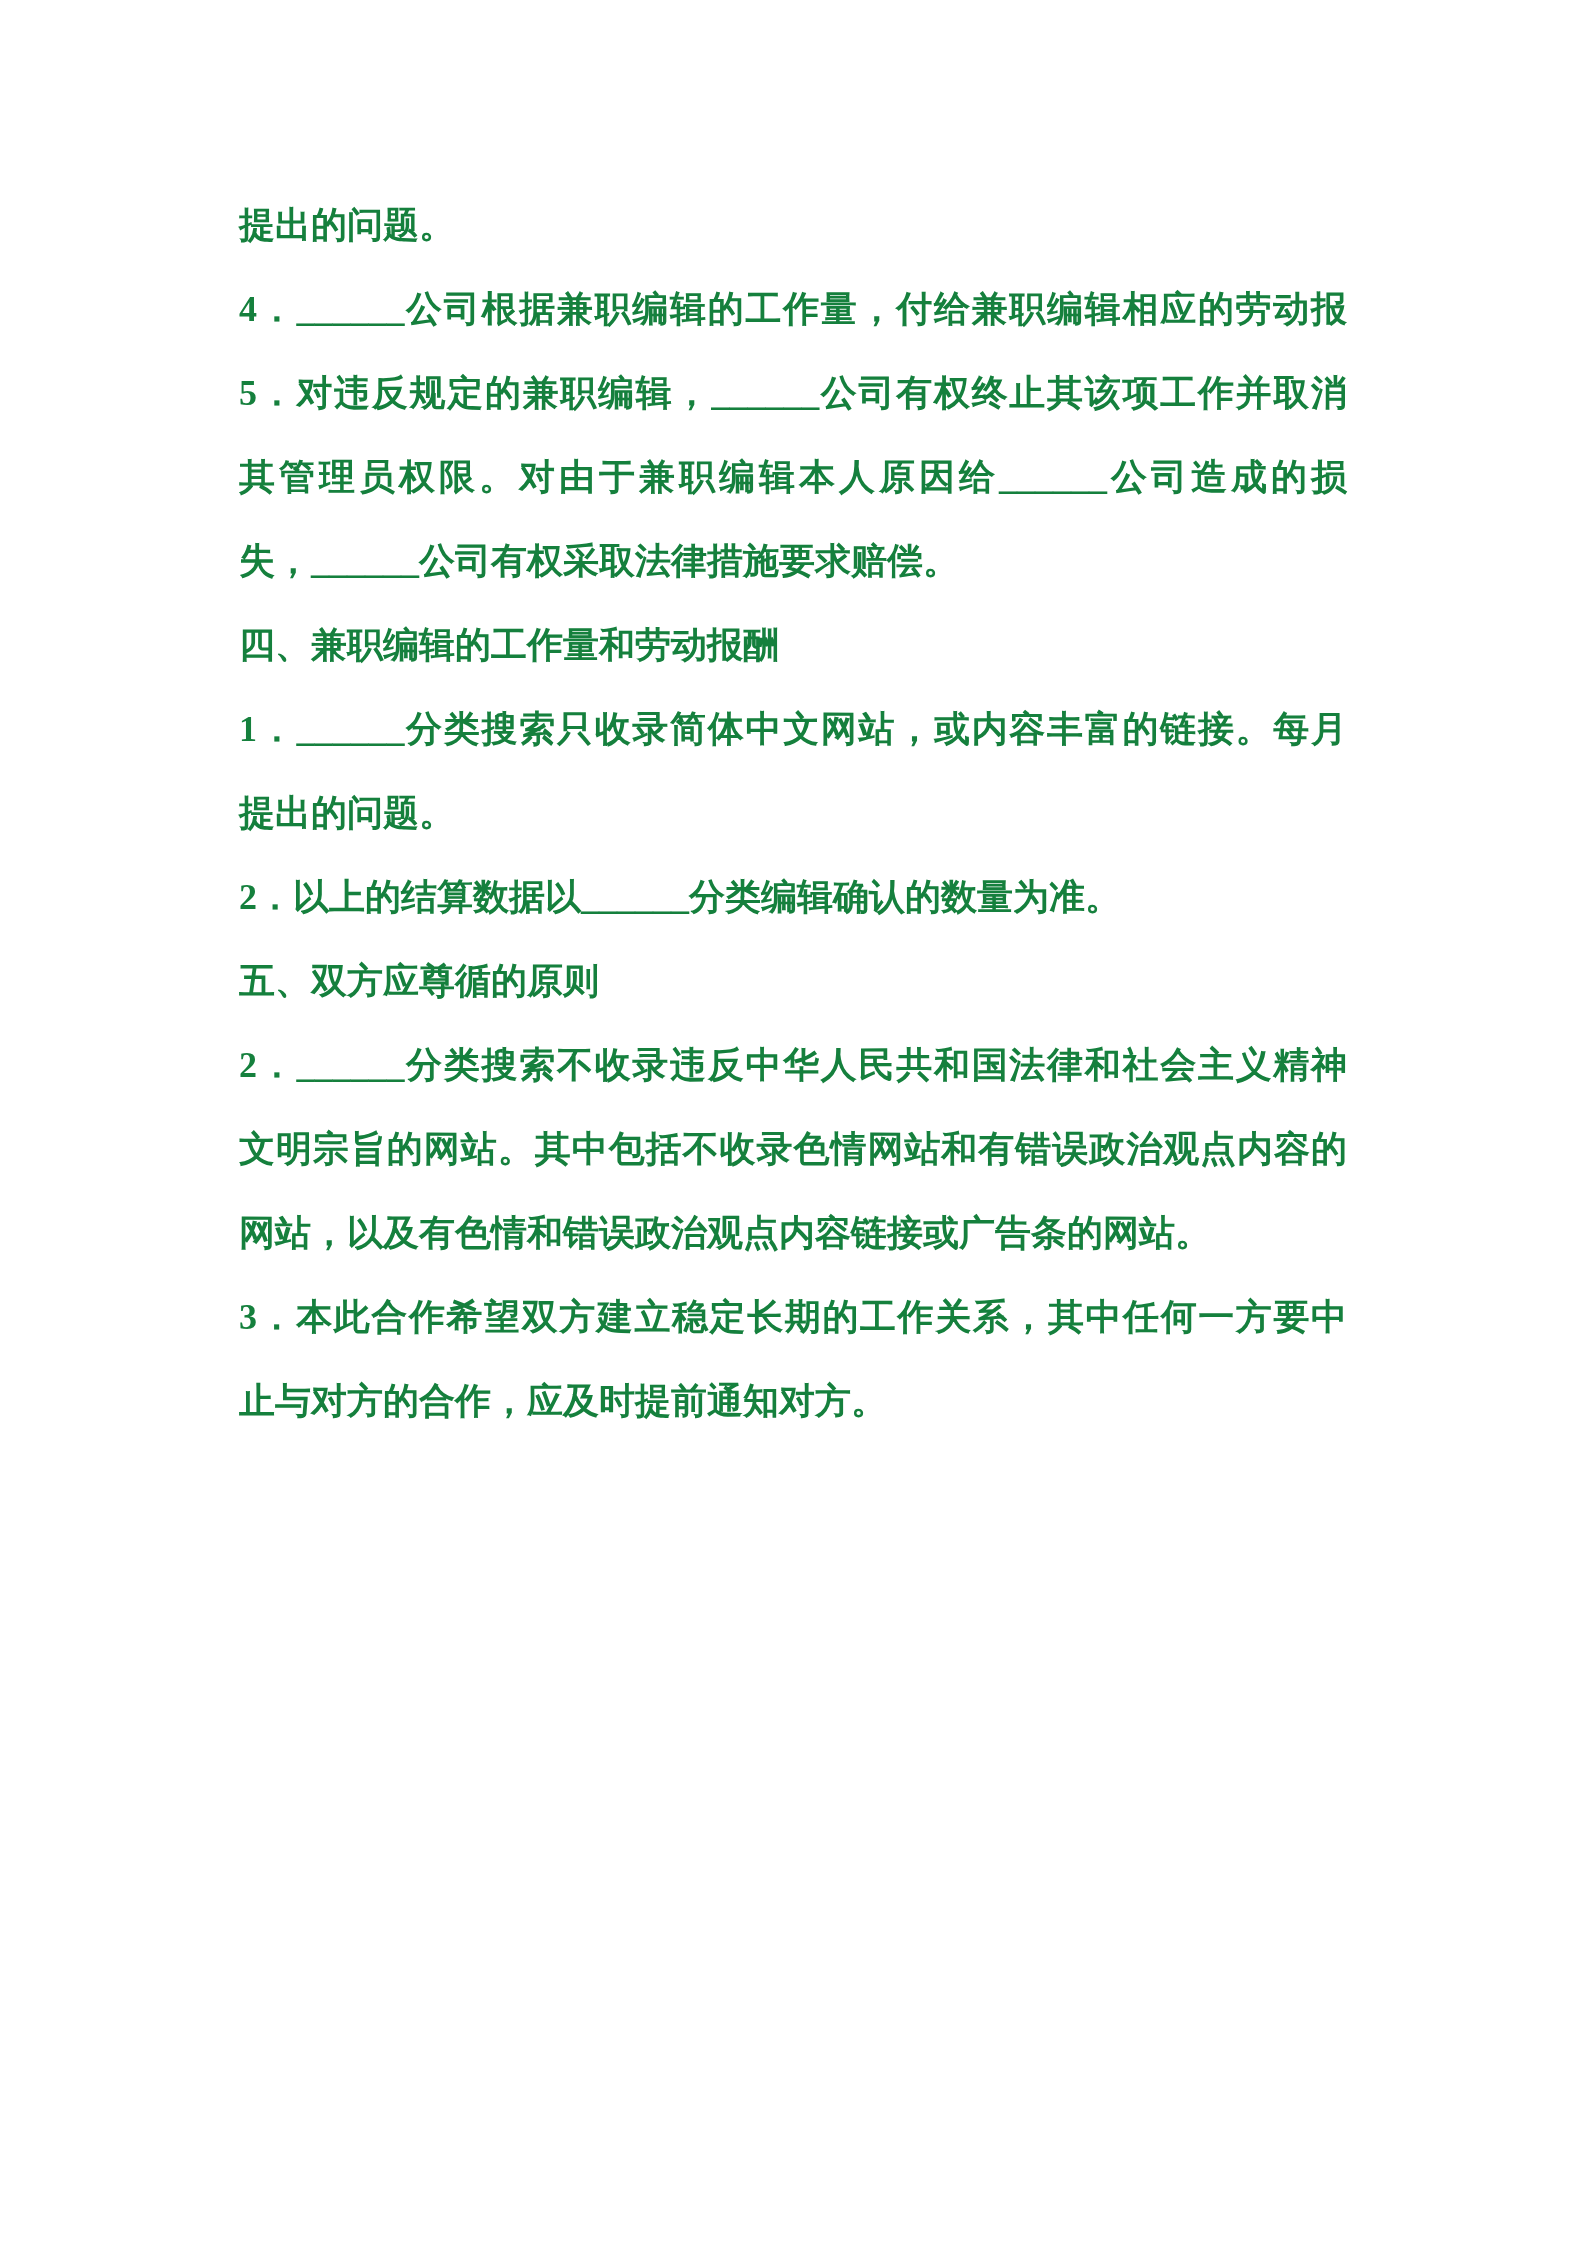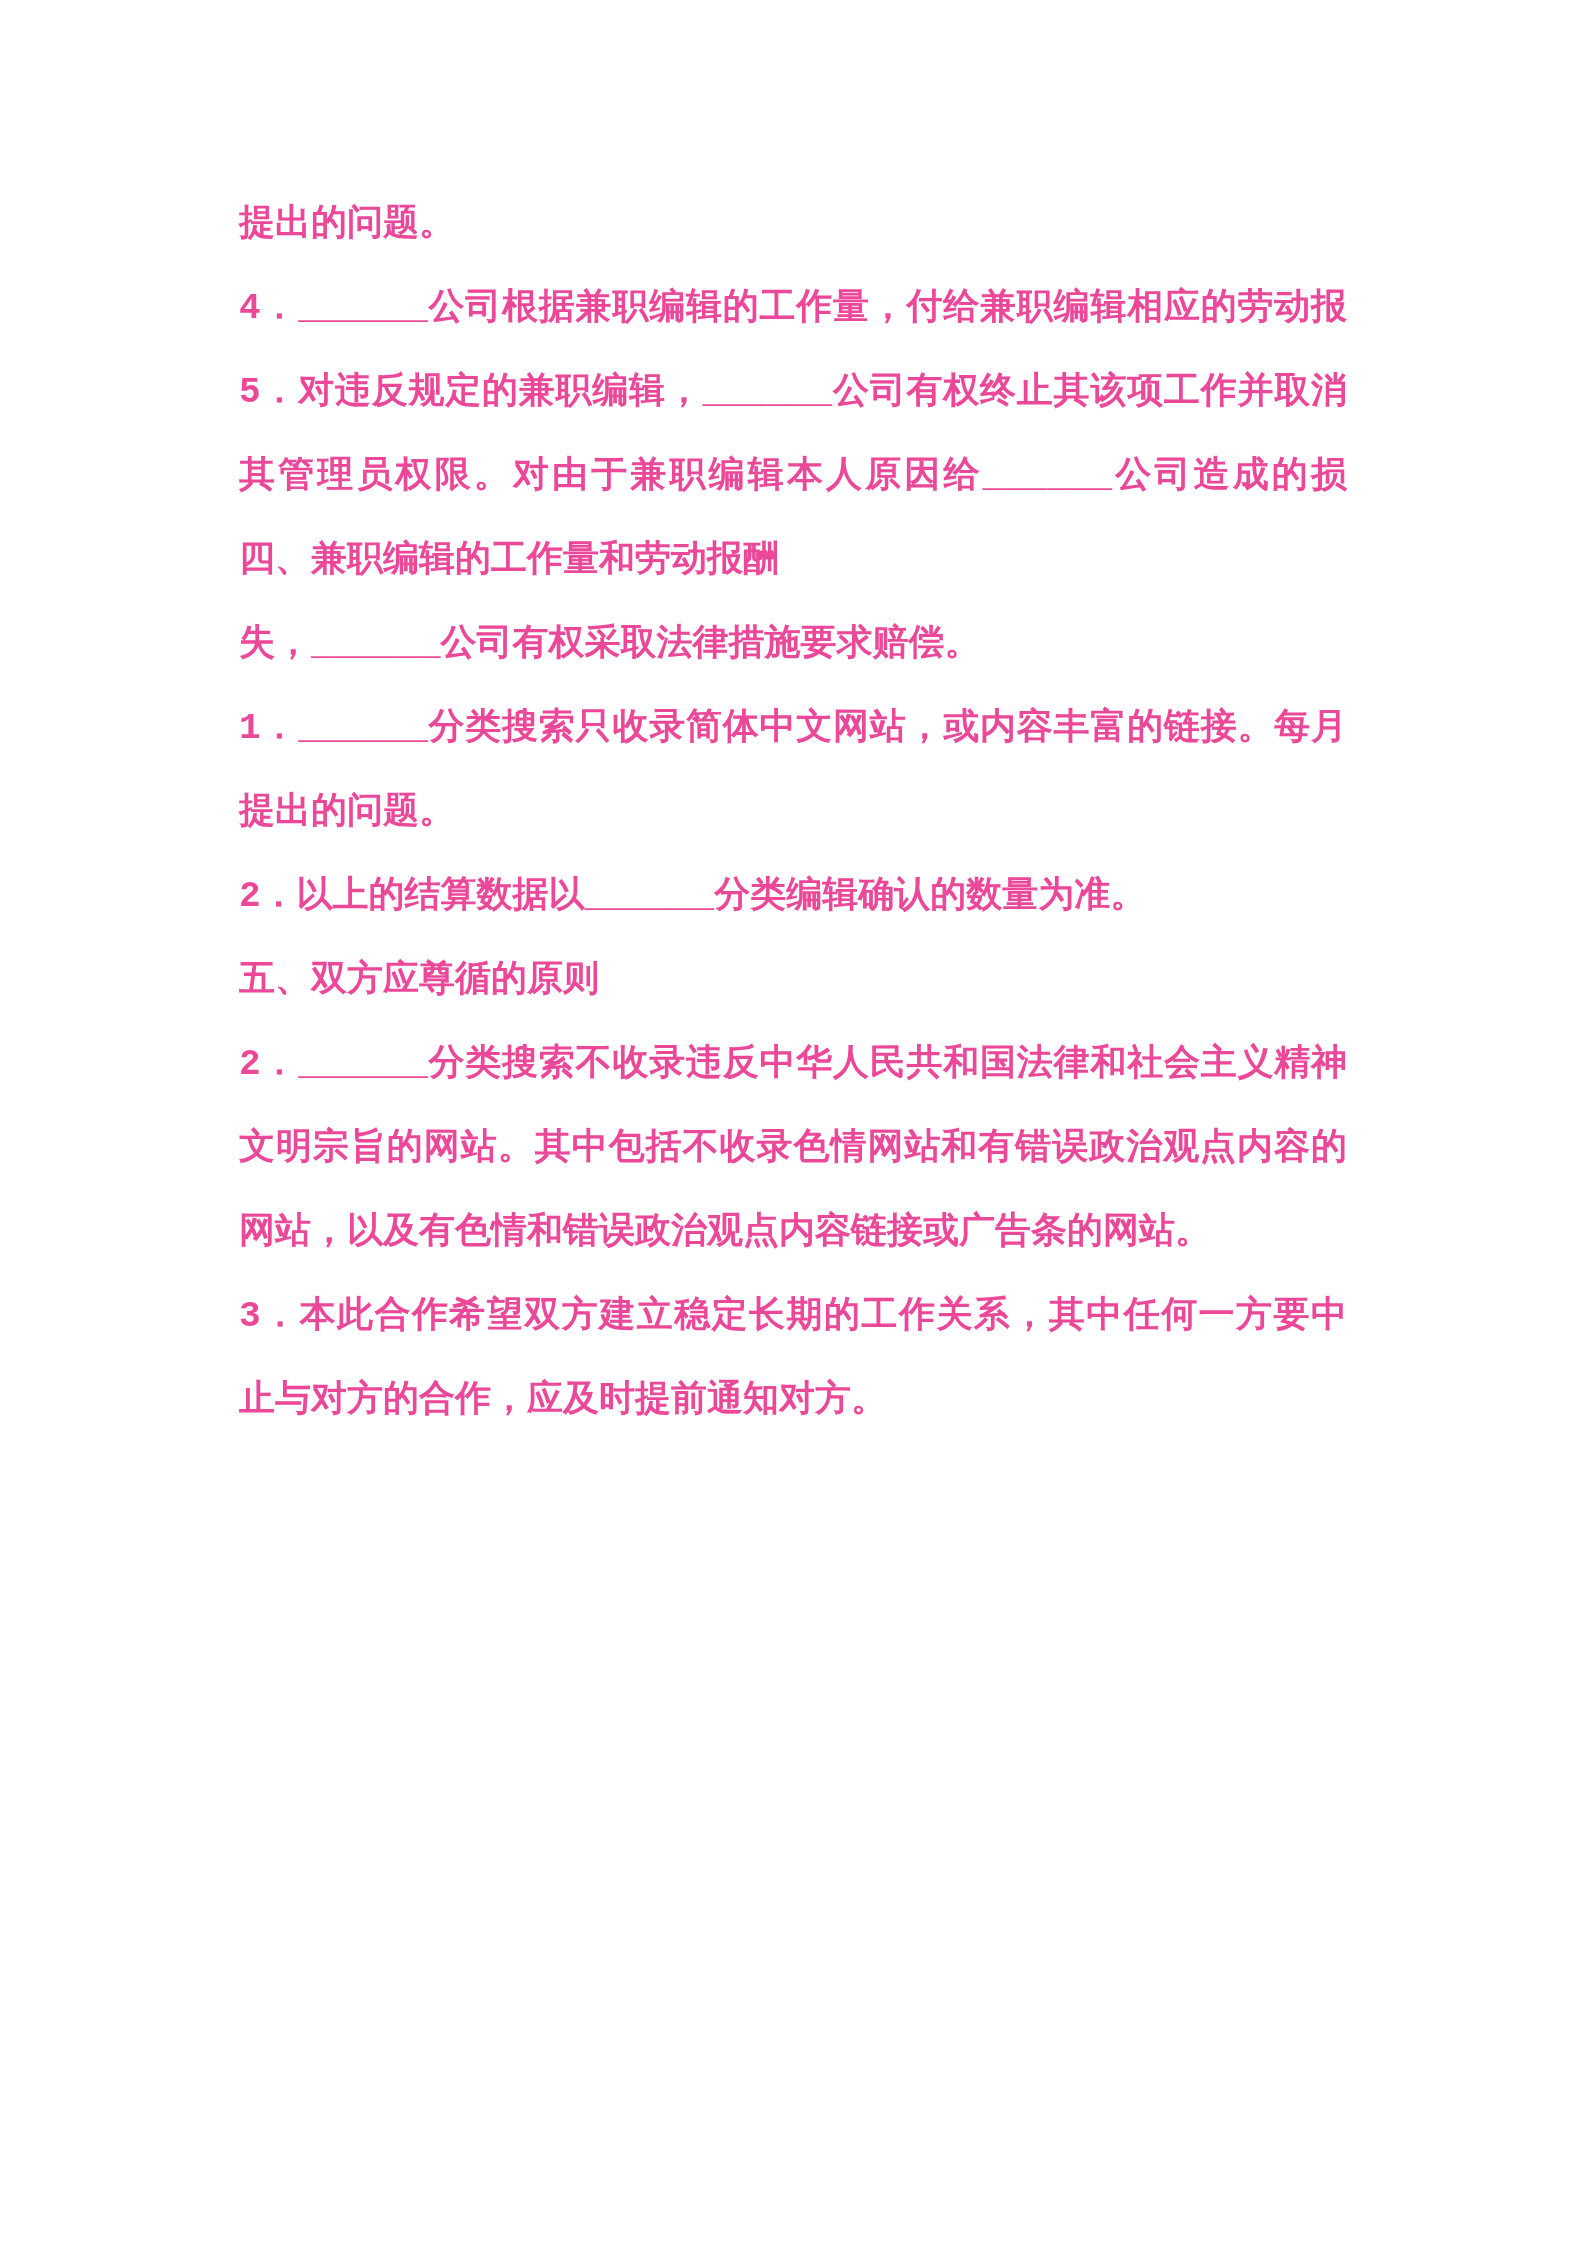--- a/index.html
+++ b/index.html
@@ -5,23 +5,23 @@
   html, body {
     margin: 0;
     padding: 0;
     background: #ffffff;
   }
   .page {
     position: relative;
     width: 1586px;
     height: 2244px;
     background: #ffffff;
-    color: #ec4899;
+    color: #15803d;
     overflow: hidden;
-    font-family: Liberation Mono, monospace;
+    font-family: Liberation Serif, serif;
     font-weight: 700;
   }
   .doc {
     position: absolute;
     left: 239px;
     top: 183px;
     width: 1108px;
     font-size: 36px;
     line-height: 84px;
     letter-spacing: 0;
@@ -43,22 +43,22 @@
 </style>
 </head>
 <body>
 
 <div class="page">
   <div class="doc">
     <div class="ln">提出的问题。</div>
     <div class="ln fill">4．______公司根据兼职编辑的工作量，付给兼职编辑相应的劳动报</div>
     <div class="ln fill">5．对违反规定的兼职编辑，______公司有权终止其该项工作并取消</div>
     <div class="ln fill">其管理员权限。对由于兼职编辑本人原因给______公司造成的损</div>
+    <div class="ln">失，______公司有权采取法律措施要求赔偿。</div>
     <div class="ln">四、兼职编辑的工作量和劳动报酬</div>
-    <div class="ln">失，______公司有权采取法律措施要求赔偿。</div>
     <div class="ln fill">1．______分类搜索只收录简体中文网站，或内容丰富的链接。每月</div>
     <div class="ln">提出的问题。</div>
     <div class="ln">2．以上的结算数据以______分类编辑确认的数量为准。</div>
     <div class="ln">五、双方应尊循的原则</div>
     <div class="ln fill">2．______分类搜索不收录违反中华人民共和国法律和社会主义精神</div>
     <div class="ln fill">文明宗旨的网站。其中包括不收录色情网站和有错误政治观点内容的</div>
     <div class="ln">网站，以及有色情和错误政治观点内容链接或广告条的网站。</div>
     <div class="ln fill">3．本此合作希望双方建立稳定长期的工作关系，其中任何一方要中</div>
     <div class="ln">止与对方的合作，应及时提前通知对方。</div>
   </div>

